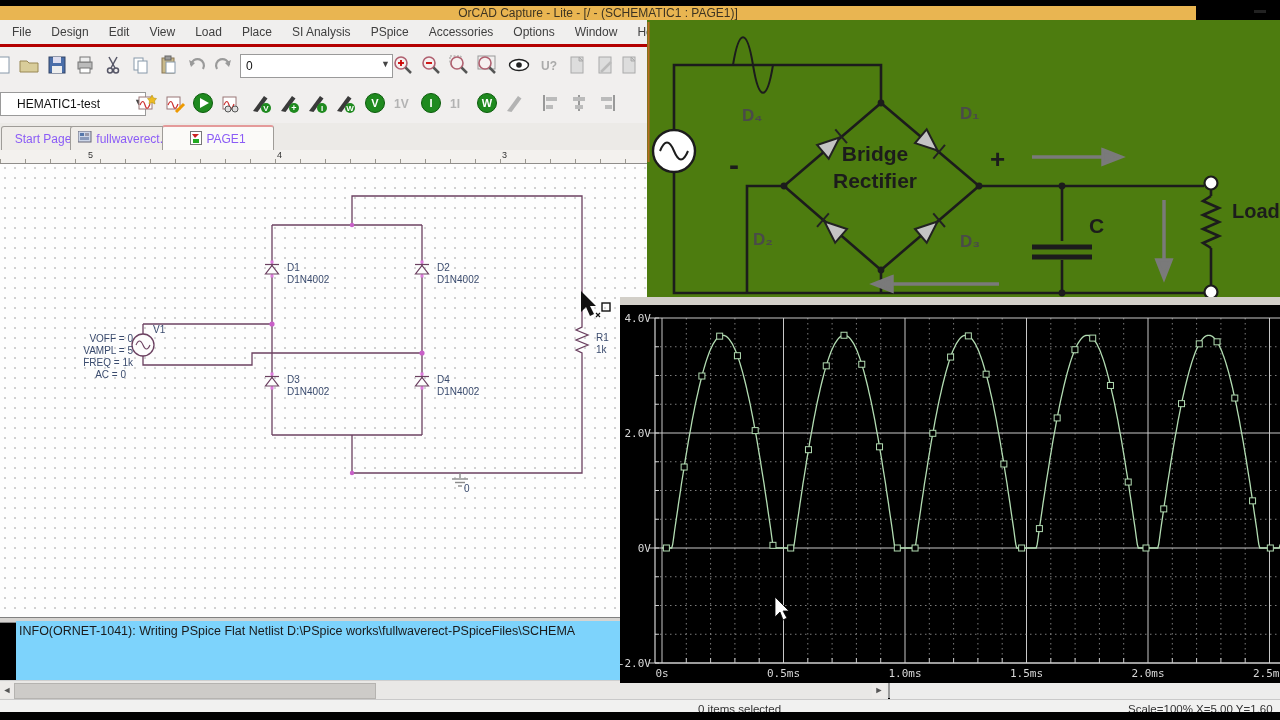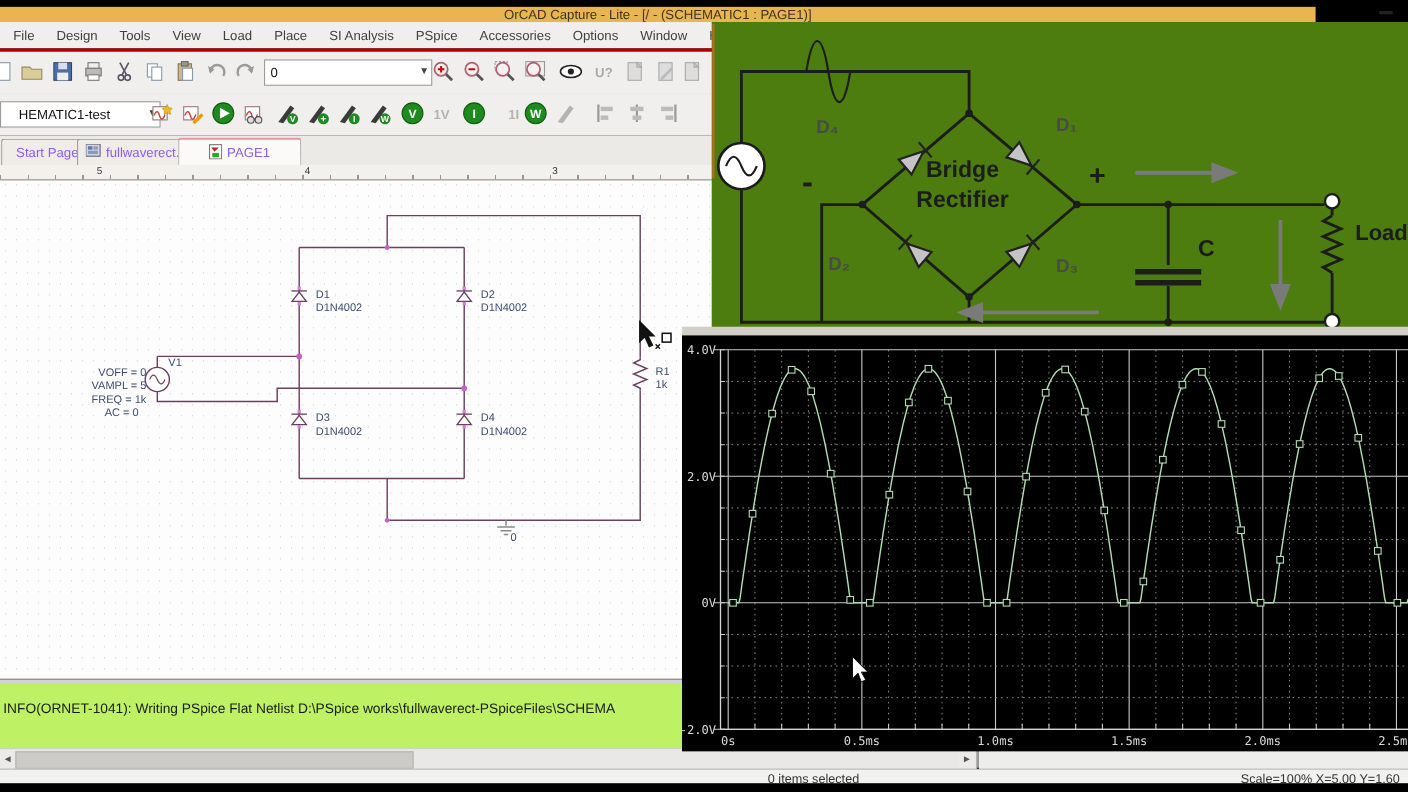--- a/index.html
+++ b/index.html
@@ -27,21 +27,21 @@
   .tab.active{background:#fbfaf8;border-top:2px solid #e49a9a;height:24px;top:2px;z-index:3;}
   
   #ruler{left:0;top:150px;width:1280px;height:13px;background:#f3f1ee;border-bottom:1px solid #8f8d8a;z-index:2;
     background-image:repeating-linear-gradient(90deg,#9a978f 0 1px,transparent 1px 25px);background-size:100% 4px;background-position:0 9px;background-repeat:no-repeat;}
   .ruler-num{position:absolute;top:0;font-size:9px;color:#333;}
   
   #schematic{left:0;top:163px;width:1280px;height:455px;background:#fdfdfd;z-index:1;overflow:hidden;
     background-image:radial-gradient(circle,#cfcfcf 0.7px,transparent 0.9px);background-size:10px 10px;}
   
   #splitter{left:0;top:617px;width:633px;height:4px;background:#d6d4d1;border-top:1px solid #808080;border-bottom:1px solid #8a8a8a;z-index:2;}
-  #log{left:0;top:621px;width:633px;height:57px;background:#bef264;z-index:2;padding-top:16px;}
+  #log{left:16px;top:621px;width:633px;height:57px;background:#7dd3fc;z-index:2;padding-top:3px;}
   .log-line{font-size:12.5px;color:#1a1a1a;line-height:15px;padding-left:3px;white-space:nowrap;}
   
   #hscroll{left:0;top:680px;width:888px;height:18px;background:#e9e8e6;z-index:2;border-top:1px solid #cfcfcf;}
   .sb-btn{position:absolute;top:1px;width:14px;height:16px;background:#eceae8;color:#555;font-size:9px;line-height:16px;text-align:center;}
   #sb-thumb{position:absolute;left:14px;top:2px;width:360px;height:14px;background:#cdcbc8;border:1px solid #b5b3b0;}
   #sb-divider{left:888px;top:680px;width:2px;height:18px;background:#9a9a9a;z-index:2;}
   #sb-panel{left:890px;top:680px;width:390px;height:18px;background:#ededec;z-index:2;border-top:1px solid #cfcfcf;}
   #statusbar{left:0;top:699px;width:1280px;height:14px;background:#f1f1f0;border-top:1px solid #c9c9c9;z-index:3;}
   .status-text{position:absolute;top:3px;font-size:11.5px;color:#333;white-space:nowrap;}
   #botbar{left:0;top:712px;width:1280px;height:8px;background:#000;z-index:40;}
@@ -57,21 +57,21 @@
 <body>
 
 <div class="abs" id="topbar"></div>
 <div class="abs" id="titlebar">
   <div class="abs" id="title-text">OrCAD Capture - Lite - [/ - (SCHEMATIC1 : PAGE1)]</div>
 </div>
 <div class="abs" id="min-dash"></div>
 <div class="abs" id="menubar">
     <span class="menu-item">File</span>
     <span class="menu-item">Design</span>
-    <span class="menu-item">Tools</span>
+    <span class="menu-item">Edit</span>
     <span class="menu-item">View</span>
     <span class="menu-item">Load</span>
     <span class="menu-item">Place</span>
     <span class="menu-item">SI Analysis</span>
     <span class="menu-item">PSpice</span>
     <span class="menu-item">Accessories</span>
     <span class="menu-item">Options</span>
     <span class="menu-item">Window</span>
     <span class="menu-item">Help</span>
   </div>
@@ -212,21 +212,21 @@
         <circle cx="11" cy="11" r="9.5" fill="#1f8a1f" stroke="#0c5c0c"></circle>
         <text x="11" y="15" text-anchor="middle" font-size="11" font-weight="bold" fill="#fff" font-family="Liberation Sans">V</text>
       </svg></span>
     <span class="tbi" style="left:392px;text-decoration:underline;"><svg width="22" height="22" viewBox="0 0 22 22">
         <text x="2" y="16" font-size="12" font-weight="bold" fill="#b3b3b3" font-family="Liberation Sans">1V</text>
       </svg></span>
     <span class="tbi" style="left:420px;"><svg width="22" height="22" viewBox="0 0 22 22">
         <circle cx="11" cy="11" r="9.5" fill="#1f8a1f" stroke="#0c5c0c"></circle>
         <text x="11" y="15" text-anchor="middle" font-size="11" font-weight="bold" fill="#fff" font-family="Liberation Sans">I</text>
       </svg></span>
-    <span class="tbi" style="left:460px;"><svg width="22" height="22" viewBox="0 0 22 22">
+    <span class="tbi" style="left:448px;"><svg width="22" height="22" viewBox="0 0 22 22">
         <text x="2" y="16" font-size="12" font-weight="bold" fill="#b3b3b3" font-family="Liberation Sans">1I</text>
       </svg></span>
     <span class="tbi" style="left:476px;"><svg width="22" height="22" viewBox="0 0 22 22">
         <circle cx="11" cy="11" r="9.5" fill="#1f8a1f" stroke="#0c5c0c"></circle>
         <text x="11" y="15" text-anchor="middle" font-size="11" font-weight="bold" fill="#fff" font-family="Liberation Sans">W</text>
       </svg></span>
     <span class="tbi" style="left:504px;"><svg width="22" height="22" viewBox="0 0 22 22">
         <path d="M3,19 L14,4 l3.5,2.5 L7.5,20 z" fill="#b3b3b3"></path>
       </svg></span>
     <span class="tbi" style="left:540px;"><svg width="22" height="22" viewBox="0 0 22 22">

